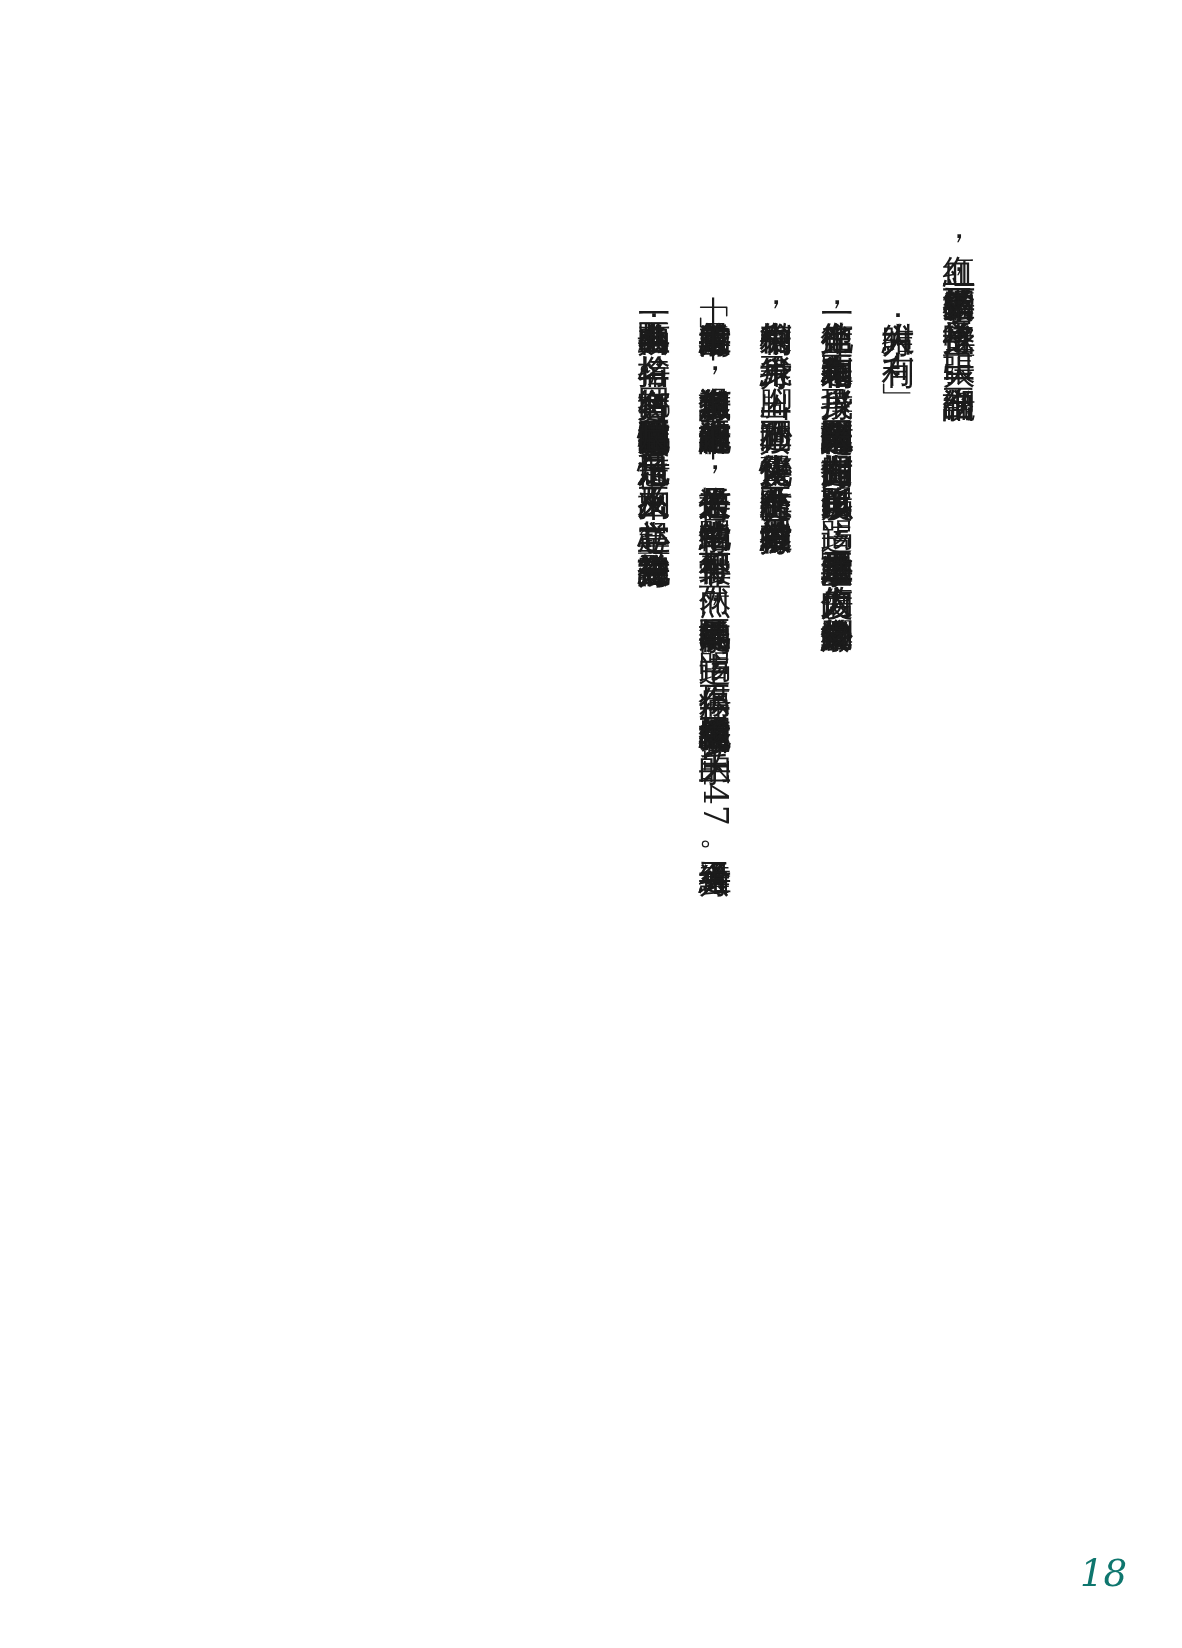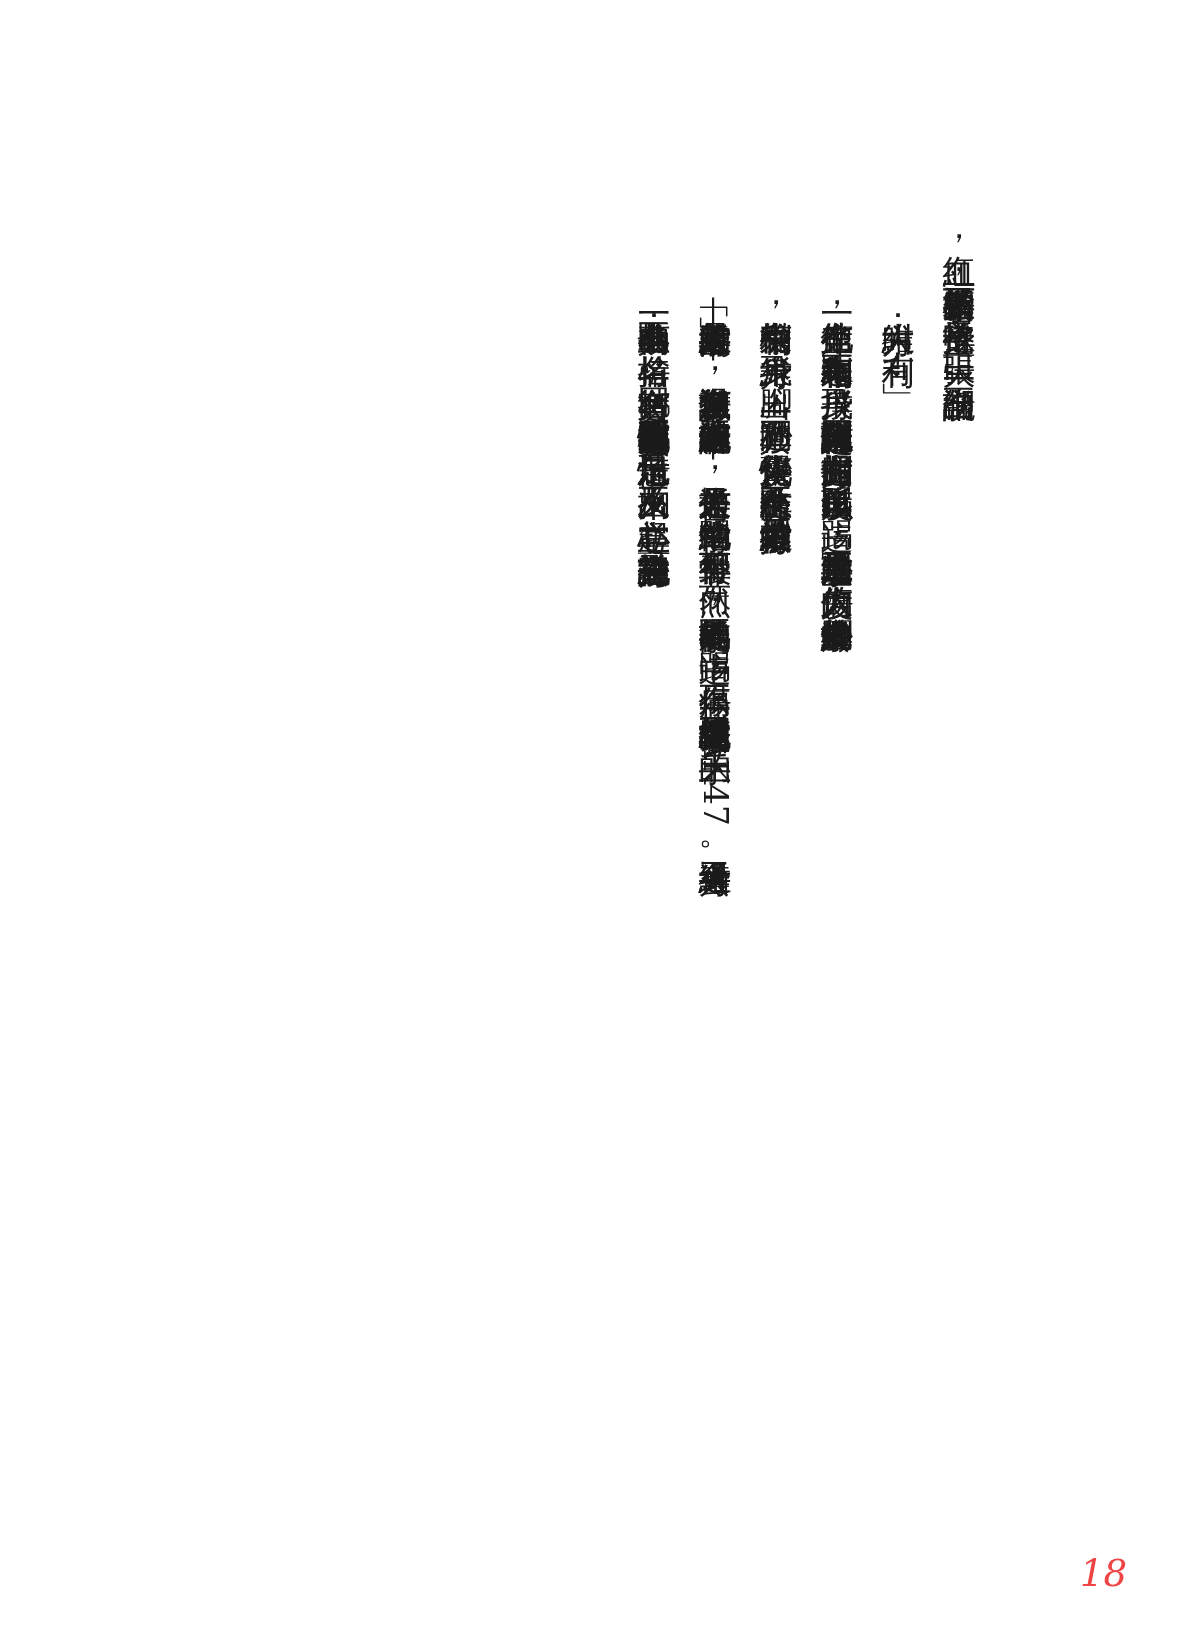--- a/index.html
+++ b/index.html
@@ -42,21 +42,21 @@
   }
   .text-block p.continuation {
     text-indent: 0;               
   }
   .page-number {
     position: absolute;
     top: 1552px;
     left: 1080px;
     font-size: 37px;
     font-style: italic;
-    color: #ef4444;
+    color: #0f766e;
     font-family: "DejaVu Serif", "Liberation Serif", serif;
   }
 </style>
 </head>
 <body>
 
 <div class="book-page">
 
   <div class="text-block">
     <p class="continuation">血紅，握着槍管的手鬆了下來，身子搖搖欲墜，張大口，卻説不出一句話。</p>

